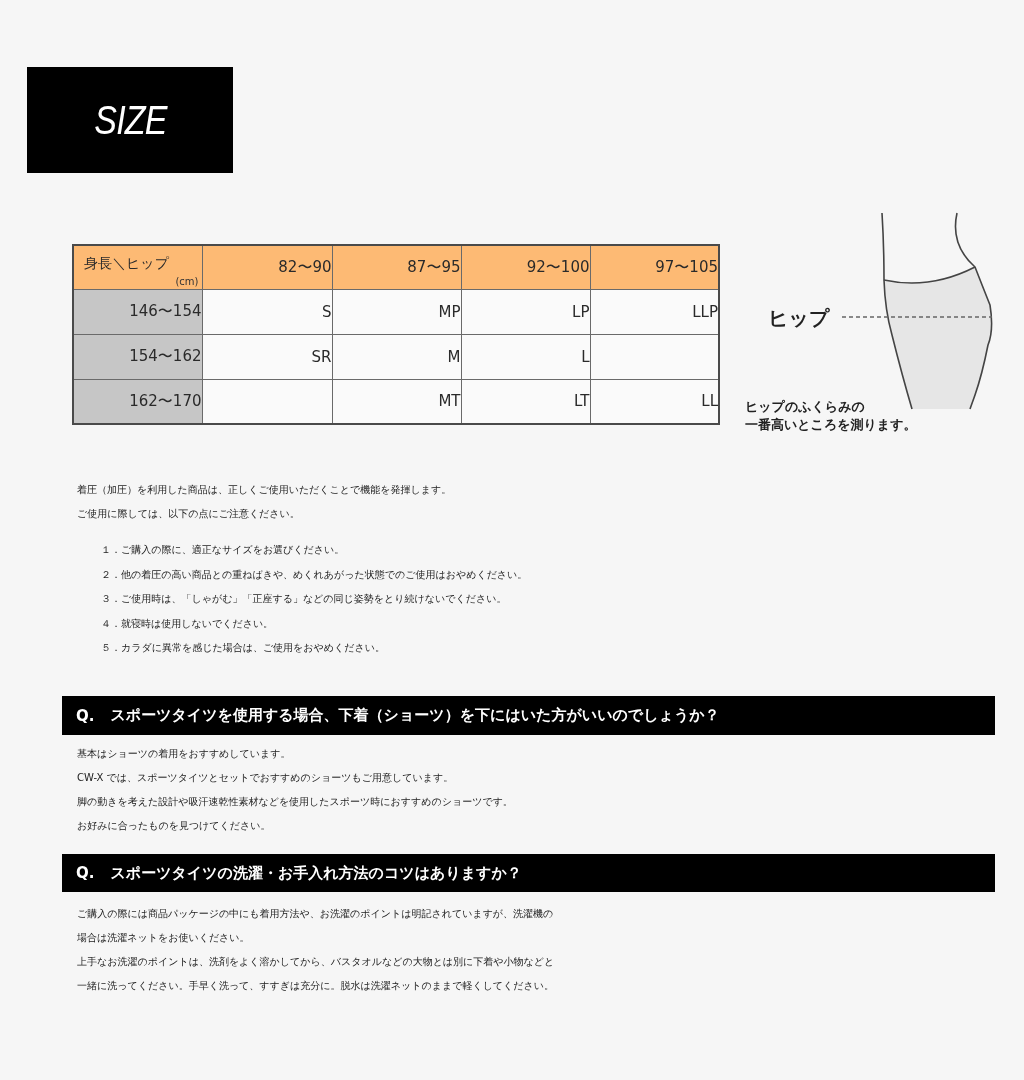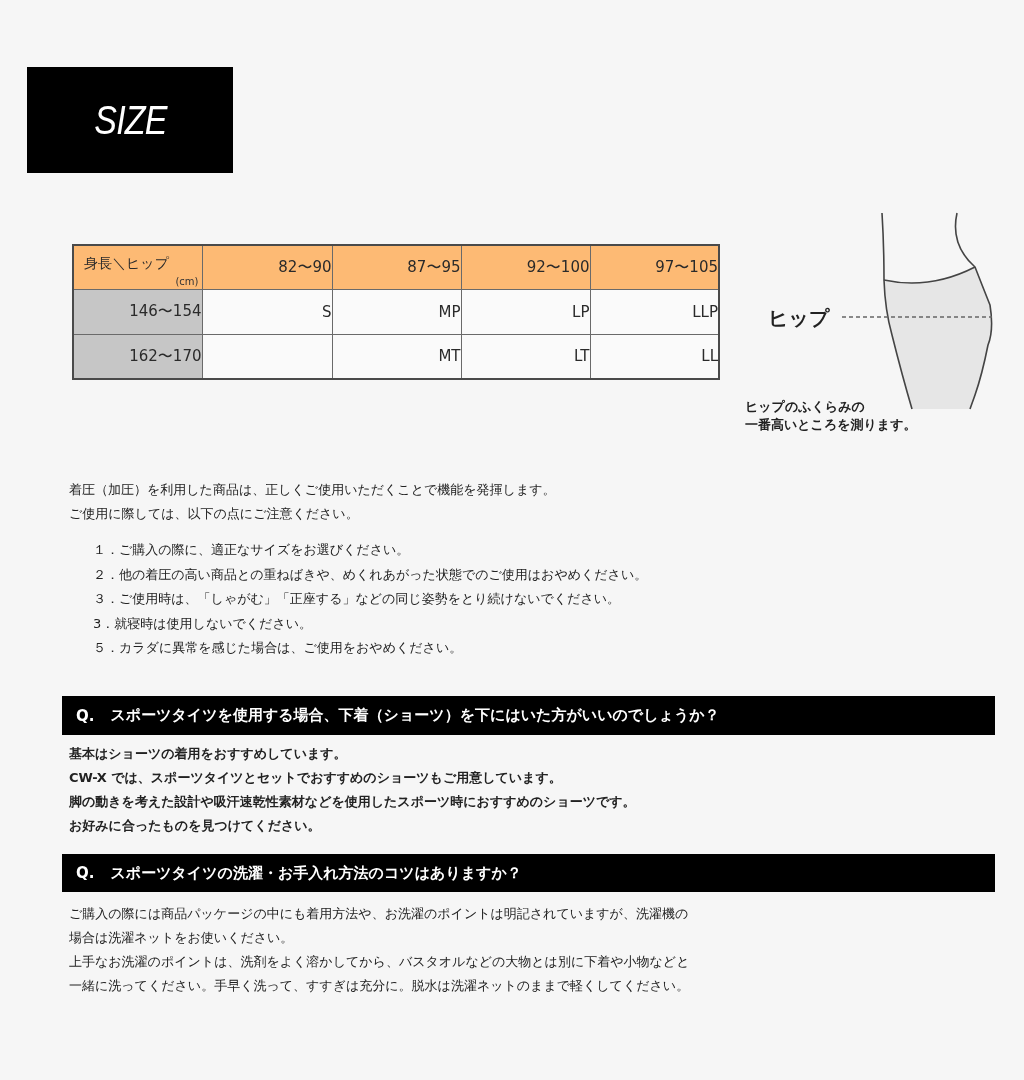--- a/index.html
+++ b/index.html
@@ -63,41 +63,41 @@
       position: absolute; left: 768px; top: 305px;
       font-size: 20px; font-weight: 700; color: #222;
     }
     .hip-note {
       position: absolute; left: 745px; top: 398px;
       font-size: 13px; font-weight: 700; line-height: 18px; color: #222;
     }
 
     
     .text-block {
-      position: absolute; left: 69px;
-      font-size: 13px; line-height: 24px; color: #222;
+      position: absolute; left: 77px;
+      font-size: 10px; line-height: 24px; color: #222;
       white-space: nowrap;
     }
     .intro { top: 478px; }
     .rules { top: 538px; }
     .rules div { line-height: 24.5px; margin-left: 24px; }
 
     .q-bar {
       position: absolute; left: 62px; width: 933px;
       background: #000; color: #fff;
       font-size: 15px; font-weight: 700;
       display: flex; align-items: center;
       padding-left: 14px;
       white-space: nowrap;
     }
     .q-bar .q-prefix { margin-right: 16px; }
     .q1 { top: 696px; height: 39px; }
     .q2 { top: 854px; height: 38px; }
 
-    .a1 { top: 742px; font-weight: bold; }
+    .a1 { top: 742px; }
     .a2 { top: 902px; }
   </style>
 </head>
 <body>
 
 <div class="page">
 
   <div class="size-block">
     <span>SIZE</span>
   </div>
@@ -113,20 +113,27 @@
       <th class="c2">87〜95</th>
       <th class="c3">92〜100</th>
       <th class="c4">97〜105</th>
     </tr>
     <tr>
       <td class="rowhead">146〜154</td>
       <td>S</td>
       <td>MP</td>
       <td>LP</td>
       <td>LLP</td>
+    </tr>
+    <tr>
+      <td class="rowhead">154〜162</td>
+      <td>SR</td>
+      <td>M</td>
+      <td>L</td>
+      <td></td>
     </tr>
     <tr>
       <td class="rowhead">162〜170</td>
       <td></td>
       <td>MT</td>
       <td>LT</td>
       <td>LL</td>
     </tr>
   </tbody>
     </table>
@@ -146,21 +153,21 @@
 
   <div class="text-block intro">
     <div>着圧（加圧）を利用した商品は、正しくご使用いただくことで機能を発揮します。</div>
     <div>ご使用に際しては、以下の点にご注意ください。</div>
   </div>
 
   <div class="text-block rules">
     <div>１．ご購入の際に、適正なサイズをお選びください。</div>
     <div>２．他の着圧の高い商品との重ねばきや、めくれあがった状態でのご使用はおやめください。</div>
     <div>３．ご使用時は、「しゃがむ」「正座する」などの同じ姿勢をとり続けないでください。</div>
-    <div>3．就寝時は使用しないでください。</div>
+    <div>４．就寝時は使用しないでください。</div>
     <div>５．カラダに異常を感じた場合は、ご使用をおやめください。</div>
   </div>
 
   <div class="q-bar q1">
     <span class="q-prefix">Q.</span>
     <span>スポーツタイツを使用する場合、下着（ショーツ）を下にはいた方がいいのでしょうか？</span>
   </div>
   <div class="text-block a1">
     <div>基本はショーツの着用をおすすめしています。</div>
     <div>CW-X では、スポーツタイツとセットでおすすめのショーツもご用意しています。</div>

